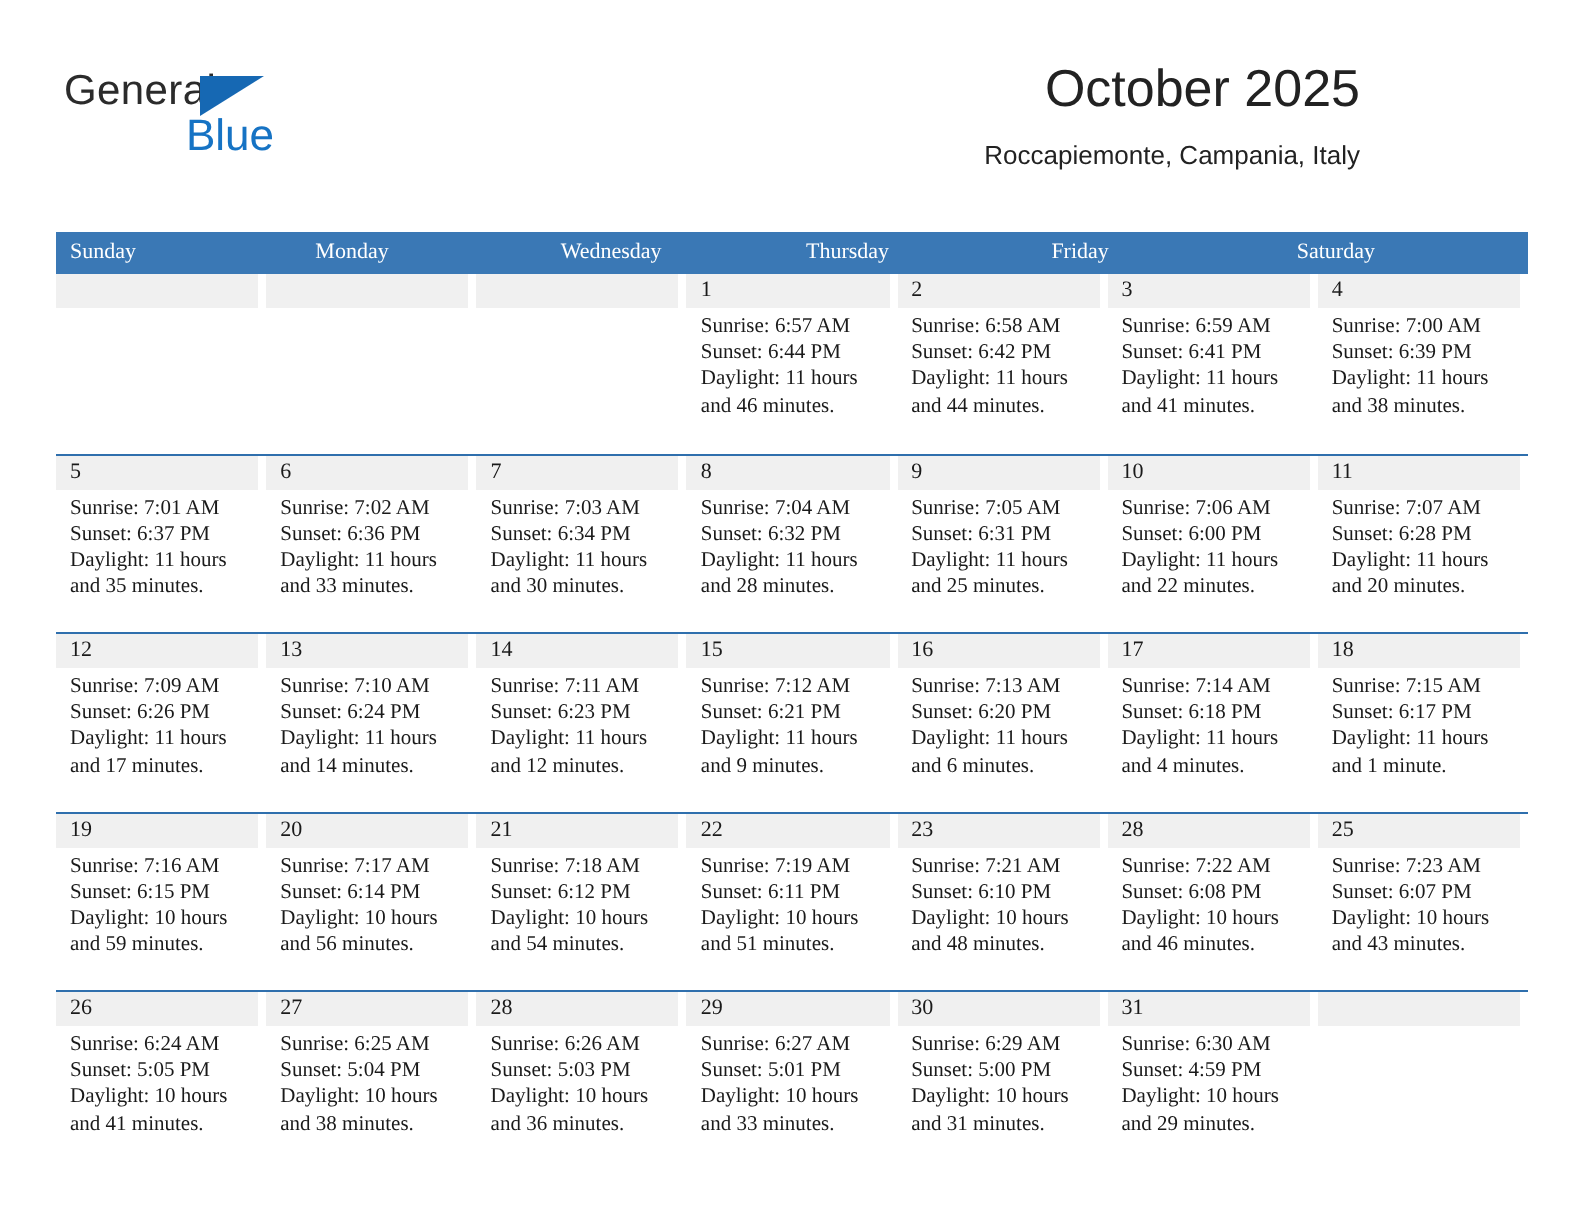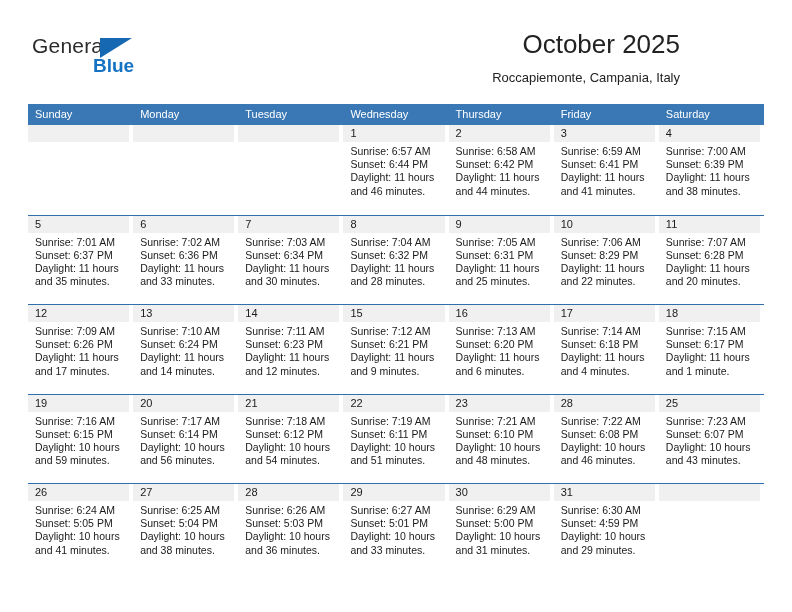--- a/index.html
+++ b/index.html
@@ -51,24 +51,23 @@
     top: 4px;
     width: 0;
     height: 0;
     border-left: 32px solid #1668b3;
     border-bottom: 20px solid transparent;
   }
   .logo-blue {
     position: absolute;
     left: 61px;
     top: 21px;
-    font-size: 19px;
+    font-size: 22px;
     color: #1673c4;
     font-family: "Liberation Sans", sans-serif;
-    font-weight: bold;
   }
 
   .title-block {
     position: absolute;
     right: 0;
     top: 0;
     text-align: right;
     margin-left: 30px;
   }
   .month-title {
@@ -82,22 +81,23 @@
     color: #222222;
     line-height: 20px;
     margin-top: 8px;
     white-space: nowrap;
   }
 
   
   .calendar {
     position: absolute;
     left: 28px;
-    top: 104px;
+    top: 116px;
     width: 736px;
+    font-family: Liberation Serif, serif;
   }
   .dow-row {
     display: flex;
     background: #3a78b5;
     height: 21px;
   }
   .dow {
     flex: 1 1 0;
     color: #ffffff;
     font-size: 11px;
@@ -158,21 +158,20 @@
       <div class="month-title">October 2025</div>
       <div class="location">Roccapiemonte, Campania, Italy</div>
     </div>
 
   </div>
 
   <div class="calendar">
     <div class="dow-row" id="dow-row">
         <div class="dow">Sunday</div>
         <div class="dow">Monday</div>
-        <div class="dow">Tuesday</div>
         <div class="dow">Wednesday</div>
         <div class="dow">Thursday</div>
         <div class="dow">Friday</div>
         <div class="dow">Saturday</div>
       </div>
     <div id="weeks">
         <div class="week">
           <div class="cell">
             <div class="daynum"></div>
             <div class="lines"></div>
@@ -265,21 +264,21 @@
               <div>Sunrise: 7:05 AM</div>
               <div>Sunset: 6:31 PM</div>
               <div>Daylight: 11 hours</div>
               <div>and 25 minutes.</div>
             </div>
           </div>
           <div class="cell">
             <div class="daynum">10</div>
             <div class="lines">
               <div>Sunrise: 7:06 AM</div>
-              <div>Sunset: 8:29 PM</div>
+              <div>Sunset: 6:00 PM</div>
               <div>Daylight: 11 hours</div>
               <div>and 22 minutes.</div>
             </div>
           </div>
           <div class="cell">
             <div class="daynum">11</div>
             <div class="lines">
               <div>Sunrise: 7:07 AM</div>
               <div>Sunset: 6:28 PM</div>
               <div>Daylight: 11 hours</div>

